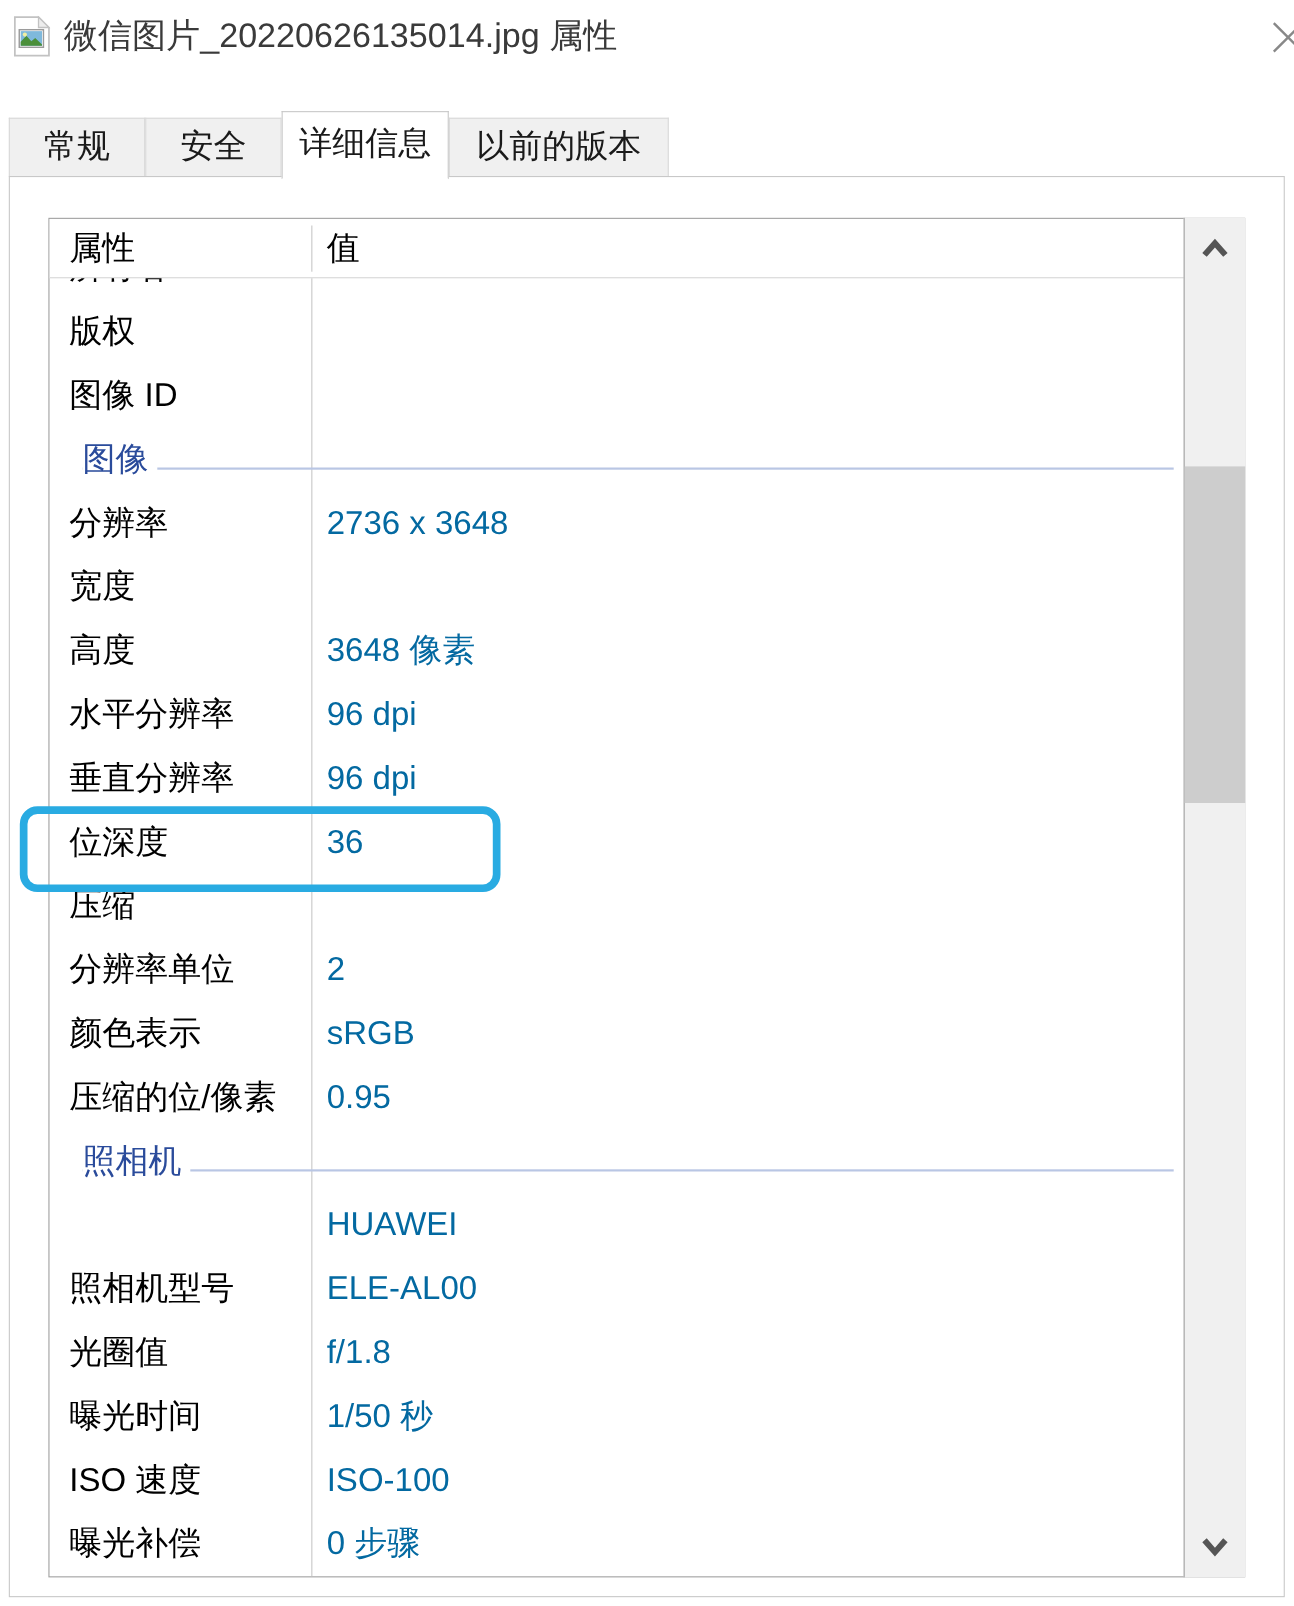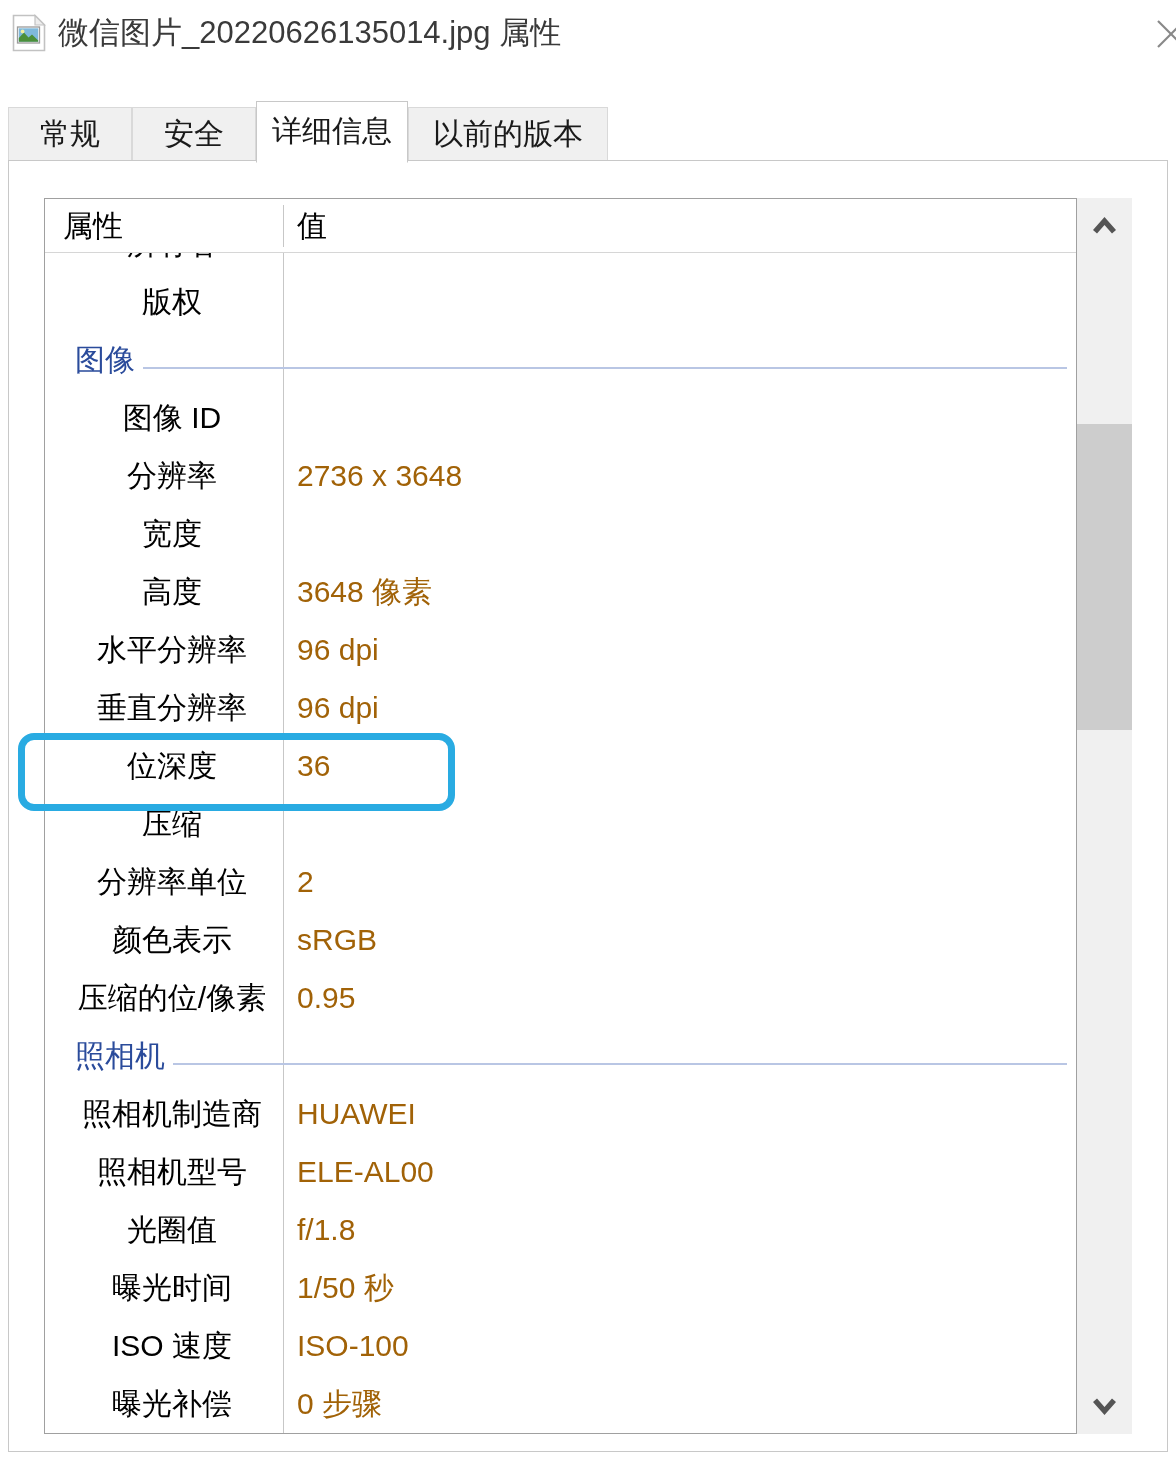--- a/index.html
+++ b/index.html
@@ -134,21 +134,20 @@
     width: 1px; height: 1182px;
     background: #c7c7c7;
   }
 
   
   #rows {
     position: absolute;
     left: 0; top: 54px;
     width: 1042px; height: 1182px;
     overflow: hidden;
-    text-align: center;
   }
 
   .row {
     position: relative;
     height: 58px;
     white-space: nowrap;
   }
   .row .rname {
     position: absolute;
     left: 18px;
@@ -159,21 +158,21 @@
     color: #000;
     white-space: nowrap;
     overflow: hidden;
   }
   .row .rval {
     position: absolute;
     left: 252px;
     top: 0;
     font-size: 30px;
     line-height: 58px;
-    color: #a16207;
+    color: #0369a1;
     white-space: nowrap;
   }
 
   
   .row.clipped {
     height: 20px;
     overflow: hidden;
   }
   .row.clipped .rname {
     top: -38px;
@@ -291,29 +290,29 @@
 
   <div id="rows">
       <div class="row clipped">
         <span class="rname">所有者</span>
         <span class="rval"></span>
       </div>
       <div class="row">
         <span class="rname">版权</span>
         <span class="rval"></span>
       </div>
+      <div class="row">
+        <span class="rname">图像 ID</span>
+        <span class="rval"></span>
+      </div>
       <div class="row section">
         <div class="sec-rule"></div>
         <span class="sec-label">图像</span>
       </div>
       <div class="row">
-        <span class="rname">图像 ID</span>
-        <span class="rval"></span>
-      </div>
-      <div class="row">
         <span class="rname">分辨率</span>
         <span class="rval">2736 x 3648</span>
       </div>
       <div class="row">
         <span class="rname">宽度</span>
       </div>
       <div class="row">
         <span class="rname">高度</span>
         <span class="rval">3648 像素</span>
       </div>
@@ -343,21 +342,20 @@
       </div>
       <div class="row">
         <span class="rname">压缩的位/像素</span>
         <span class="rval">0.95</span>
       </div>
       <div class="row section">
         <div class="sec-rule"></div>
         <span class="sec-label">照相机</span>
       </div>
       <div class="row">
-        <span class="rname">照相机制造商</span>
         <span class="rval">HUAWEI</span>
       </div>
       <div class="row">
         <span class="rname">照相机型号</span>
         <span class="rval">ELE-AL00</span>
       </div>
       <div class="row">
         <span class="rname">光圈值</span>
         <span class="rval">f/1.8</span>
       </div>

